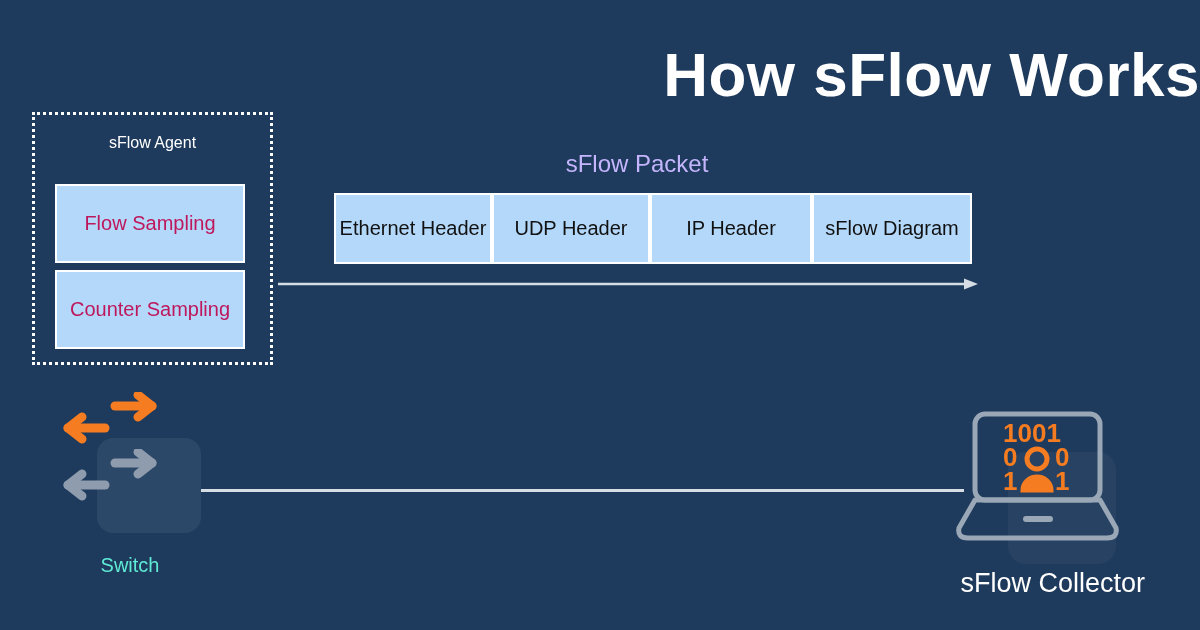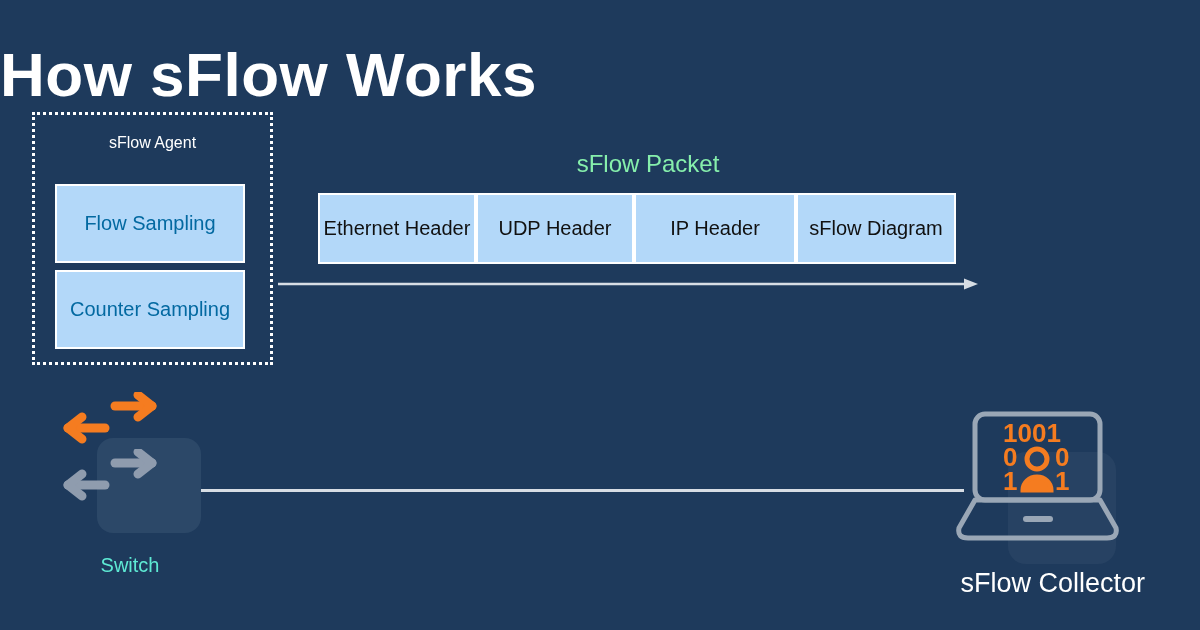--- a/index.html
+++ b/index.html
@@ -20,21 +20,21 @@
     width: 1200px;
     height: 630px;
   }
 
   
   #title {
     position: absolute;
     left: 0;
     top: 38px;
     width: 1200px;
-    text-align: left;
+    text-align: right;
     font-size: 62px;
     font-weight: bold;
     letter-spacing: 0.5px;
     line-height: 74px;
     color: #ffffff;
   }
 
   
   #agent-box {
     position: absolute;
@@ -54,48 +54,48 @@
     font-size: 16px;
     color: #ffffff;
   }
   .agent-cell {
     position: absolute;
     left: 55px;
     width: 190px;
     box-sizing: border-box;
     background: #b3d8f9;
     border: 2px solid #ffffff;
-    color: #0369a1;
+    color: #be185d;
     font-size: 20px;
     display: flex;
     align-items: center;
     justify-content: center;
   }
   #agent-cell-flow {
     top: 184px;
     height: 79px;
   }
   #agent-cell-counter {
     top: 270px;
     height: 79px;
   }
 
   
   #packet-title {
     position: absolute;
-    left: 329px;
+    left: 318px;
     top: 150px;
     width: 638px;
     text-align: center;
     font-size: 24px;
-    color: #86efac;
+    color: #c4b5fd;
   }
   #packet-row {
     position: absolute;
-    left: 318px;
+    left: 334px;
     top: 193px;
     height: 71px;
     display: flex;
     border-radius: 8px;
   }
   .packet-cell {
     box-sizing: border-box;
     background: #b3d8f9;
     border: 2px solid #ffffff;
     color: #111111;

